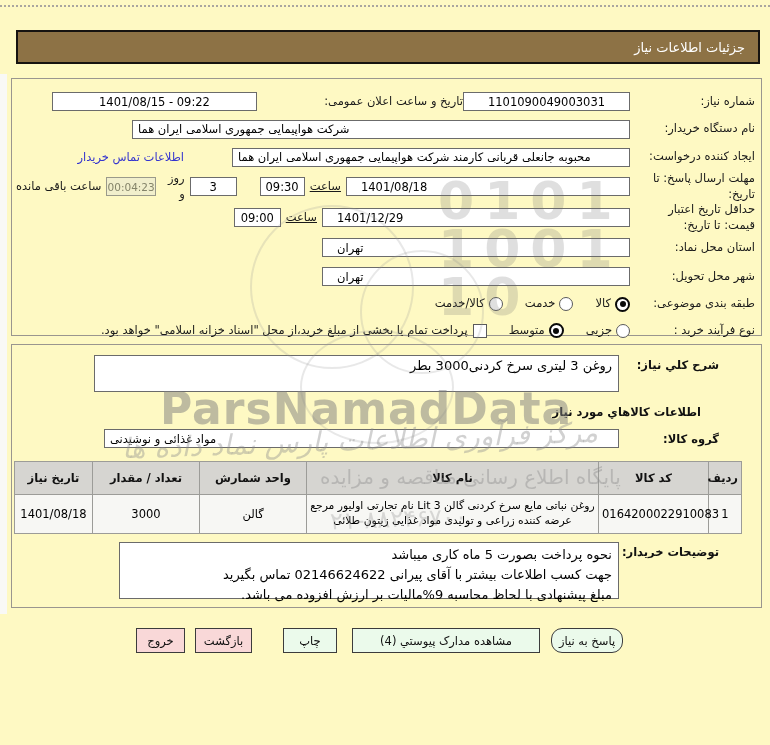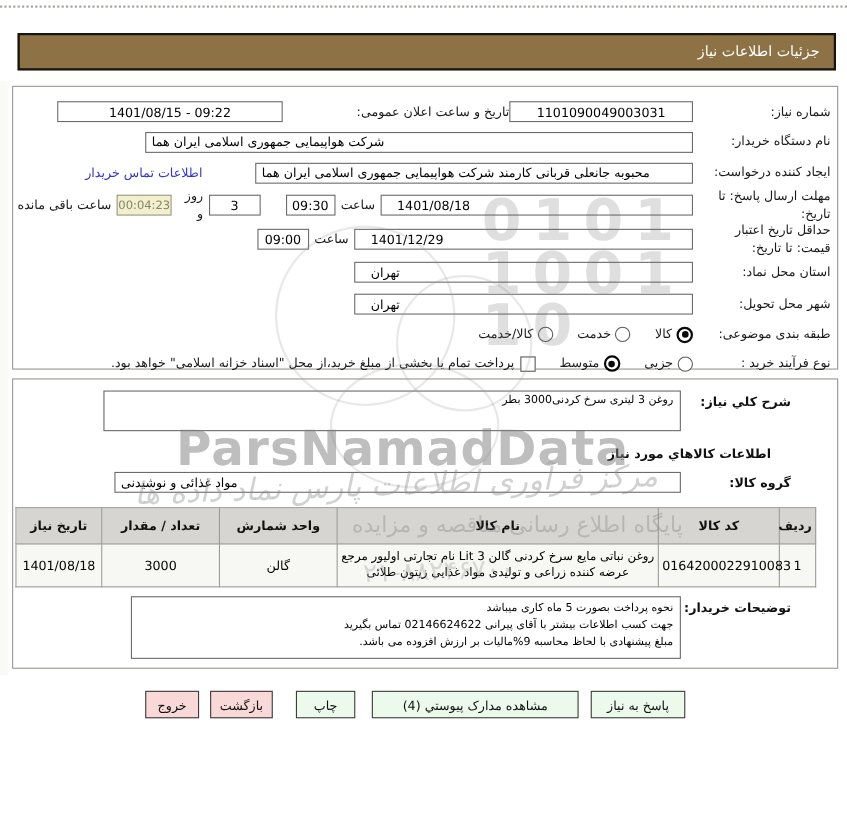--- a/index.html
+++ b/index.html
@@ -1,17 +1,17 @@
 <!DOCTYPE html>
 <html lang="fa"><head>
 <meta charset="utf-8">
 <style>
   html,body{margin:0;padding:0;}
   body{background:#e3e1dd;font-family:"DejaVu Sans",sans-serif;}
-  #canvas{position:relative;width:770px;height:745px;background:#ffffff;direction:rtl;overflow:hidden;font-size:11.5px;color:#151515;}
+  #canvas{position:relative;width:770px;height:745px;background:#fef9c3;direction:rtl;overflow:hidden;font-size:11.5px;color:#151515;}
 
   .dotted{position:absolute;top:5px;left:0;width:770px;border-top:2px dotted #aaa69f;}
   .left-strip{position:absolute;left:0;top:74px;width:7px;height:540px;background:#f9f9f6;}
 
   .titlebar{position:absolute;top:30px;right:10px;width:744px;height:34px;background:#8d7245;border:2px solid #161310;
             color:#fff;display:flex;align-items:center;padding-right:13px;box-sizing:border-box;font-size:13px;}
 
   .section{position:absolute;right:8px;width:751px;border:1px solid #9a968f;box-sizing:border-box;background:transparent;}
   .sec1{top:78px;height:258px;padding:9px 6px 0 4px;}
   .sec2{top:344px;height:264px;padding:10px 0 0 0;}
@@ -25,62 +25,62 @@
   .ibox{background:#fff;border:1px solid #6b6b6b;height:19px;display:flex;align-items:center;
         padding:0 5px;box-sizing:border-box;font-size:11.5px;color:#000;white-space:nowrap;}
   .center{justify-content:center;}
   .ltrbox{direction:ltr;}
   .datewide{width:308px;direction:ltr;justify-content:flex-start;padding-left:14px;}
   .w165{width:167px;} .w205{width:205px;}
   .lbl2{width:206px;flex:0 0 206px;text-align:right;padding-left:16px;box-sizing:border-box;}
   .valwide{width:498px;justify-content:flex-end;}
   .valmid{width:398px;justify-content:flex-end;}
   .link{color:#3434cf;margin-right:48px;cursor:pointer;white-space:nowrap;}
-  .hourlbl{margin:0 5px;white-space:nowrap;}
+  .hourlbl{margin:0 5px;white-space:nowrap;text-decoration:underline;}
   .timebox{width:47px;}
   .daysbox{width:50px;margin-right:23px;}
   .dayslbl{margin:0 5px;}
   .timer{background:#f1efcc;border:1px solid #9a9a8a;color:#84846a;width:52px;height:17px;display:flex;align-items:center;
          justify-content:center;direction:ltr;font-size:10.5px;}
   .remainlbl{margin-right:5px;white-space:nowrap;}
 
   .radio{width:12px;height:12px;border:1px solid #5a5a5a;border-radius:50%;background:#fff;display:inline-flex;
          align-items:center;justify-content:center;flex:0 0 12px;}
   .radio.checked{border:2px solid #0a0a0a;width:11px;height:11px;flex-basis:11px;}
   .radio .dot{display:none;width:6px;height:6px;border-radius:50%;background:#0a0a0a;}
   .radio.checked .dot{display:block;}
   .radio-lbl{margin:0 4px 0 22px;white-space:nowrap;}
   .checkbox{width:12px;height:12px;border:1px solid #5a5a5a;background:#fff;display:inline-block;flex:0 0 12px;}
   .cb-lbl{margin:0 5px 0 0;white-space:nowrap;}
 
   .blbl{font-weight:bold;color:#111;}
   .s2row{display:flex;direction:rtl;padding-right:42px;align-items:flex-start;}
   .s2lbl{width:100px;flex:0 0 100px;text-align:right;padding-top:3px;box-sizing:border-box;}
-  .textarea{background:#fff;border:1px solid #6b6b6b;box-sizing:border-box;padding:2px 6px;font-size:10px;color:#000;}
+  .textarea{background:#fff;border:1px solid #6b6b6b;box-sizing:border-box;padding:2px 6px;font-size:13px;color:#000;}
   .descbox{width:525px;height:37px;text-align:right;}
   .heading{padding:13px 60px 0 0;font-weight:bold;color:#111;}
   .groupbox{width:515px;height:19px;display:flex;align-items:center;justify-content:flex-end;}
   .notesbox{width:500px;height:57px;line-height:1.55;}
   .notesbox div{text-align:right;white-space:nowrap;}
 
   table.goods{border-collapse:collapse;margin:13px 19px 0 0;width:685px;table-layout:fixed;font-size:11.5px;}
   table.goods th,table.goods td{border:1px solid #9c9c98;padding:2px 3px;}
   table.goods th{background:#d6d5d1;font-weight:bold;height:28px;color:#111;}
   table.goods td{background:#f7f7f4;text-align:center;height:34px;color:#000;}
   td.namecell{font-size:10.8px;line-height:1.35;text-align:center;}
   .c0{width:26px;} .c1{width:103px;} .c2{width:285px;} .c3{width:100px;} .c4{width:100px;} .c5{width:71px;}
   td.codecell{direction:ltr;}
 
   .btnrow{position:absolute;top:628px;right:147px;display:flex;direction:rtl;align-items:center;}
   .btn{height:25px;border:1px solid #3c3c3c;font-family:"DejaVu Sans",sans-serif;font-size:11.5px;color:#101010;
        display:flex;align-items:center;justify-content:center;cursor:pointer;box-sizing:border-box;padding:0;}
   .btn.green{background:#ebfaeb;}
   .btn.pink{background:#f9d8d8;}
-  .b-reply{width:86px;} .b-docs{width:188px;margin-right:11px;} .b-print{width:54px;margin-right:15px;}
-  .b-back{width:57px;margin-right:21px;} .b-exit{width:49px;margin-right:10px;}
+  .b-reply{width:72px;border-radius:11px;} .b-docs{width:188px;margin-right:11px;} .b-print{width:54px;margin-right:15px;}
+  .b-back{width:57px;margin-right:31px;} .b-exit{width:49px;margin-right:10px;}
 
   .wm{position:absolute;pointer-events:none;z-index:40;}
   .wm-brand{top:383px;left:160px;font-size:44px;font-weight:bold;color:rgba(125,125,125,0.50);letter-spacing:1px;direction:ltr;}
   .wm-script{top:424px;left:45px;width:630px;font-size:28px;font-style:italic;color:rgba(140,140,140,0.40);
              transform:rotate(-2deg);white-space:nowrap;text-align:center;}
   .wm-script2{top:465px;left:320px;font-size:20px;color:rgba(140,140,140,0.42);white-space:nowrap;}
   .wm-nums{top:178px;left:438px;direction:ltr;color:rgba(110,110,110,0.22);font-weight:bold;line-height:0.92;
            font-size:52px;letter-spacing:10px;text-align:left;}
   .wm-phone{top:505px;left:330px;font-size:24px;color:rgba(140,140,140,0.30);direction:ltr;transform:rotate(-2deg);}
   .wm-circle{border:2px solid rgba(150,150,150,0.22);border-radius:50%;}

